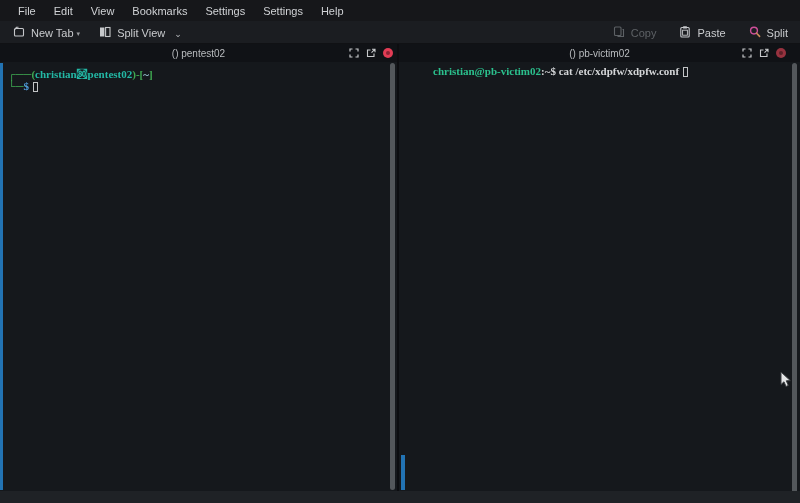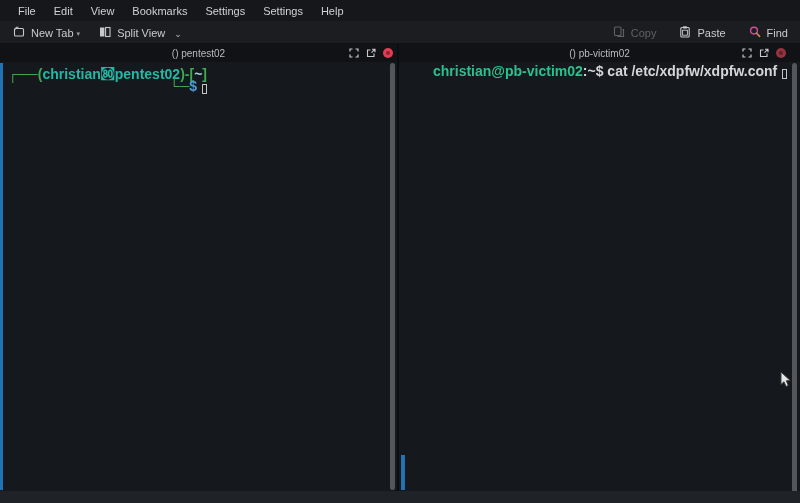--- a/index.html
+++ b/index.html
@@ -84,24 +84,23 @@
   .focus-line {
     position: absolute; left: 0; top: 1px; width: 3px; height: 427px;
     background: var(--accent-blue, #2273b3);
   }
   .blue-bottom-bar {
     position: absolute; left: 2px; top: 393px; width: 4px; height: 35px;
     background: var(--accent-blue, #2273b3);
   }
 
   .term-text {
-    font-family: Liberation Sans, sans-serif;
-    font-size: 14px; font-weight: 700; line-height: 12px;
+    font-family: Liberation Serif, serif;
+    font-size: 11px; font-weight: 700; line-height: 12px;
     white-space: pre;
-    text-align: right;
   }
   .term-pane.left .term-text { position: absolute; left: 8px; top: 6px; }
   .term-pane.right .term-text { position: absolute; left: 3px; top: 3px; }
 
   .c-green { color: var(--prompt-green, #3faa52); }
   .c-teal-l { color: var(--prompt-teal-left, #23b8a5); }
   .c-teal-r { color: var(--prompt-teal-right, #2bc08d); margin-left: 31px; }
   .c-blue { color: var(--prompt-blue, #4f9cd8); }
   .c-path { color: #9fd0dc; }
   .c-white { color: #d4d6d8; }
@@ -188,21 +187,21 @@
     </span>
     <span>Paste</span>
   </button>
   <button class="tool-btn" style="margin-left:10px;">
     <span>
       <svg width="14" height="14" viewBox="0 0 14 14">
         <circle cx="6" cy="5.6" r="3.4" fill="none" stroke="var(--find-pink,#cf4f9a)" stroke-width="1.4"></circle>
         <line x1="8.6" y1="8.2" x2="11.6" y2="11.4" stroke="#c98a5a" stroke-width="1.6" stroke-linecap="round"></line>
       </svg>
     </span>
-    <span>Find</span>
+    <span>Split</span>
   </button>
 </div>
 
 <div class="pane-headers">
   <div class="pane-header left">
     <span class="pane-title">() pentest02</span>
     <div class="header-icons">
       <span>
         <svg class="hdr-icon" viewBox="0 0 10 10">
           <path d="M1 3.5 V1 h2.5 M6.5 1 H9 v2.5 M9 6.5 V9 H6.5 M3.5 9 H1 V6.5" fill="none" stroke="#c7c9cc" stroke-width="1.2"></path>

